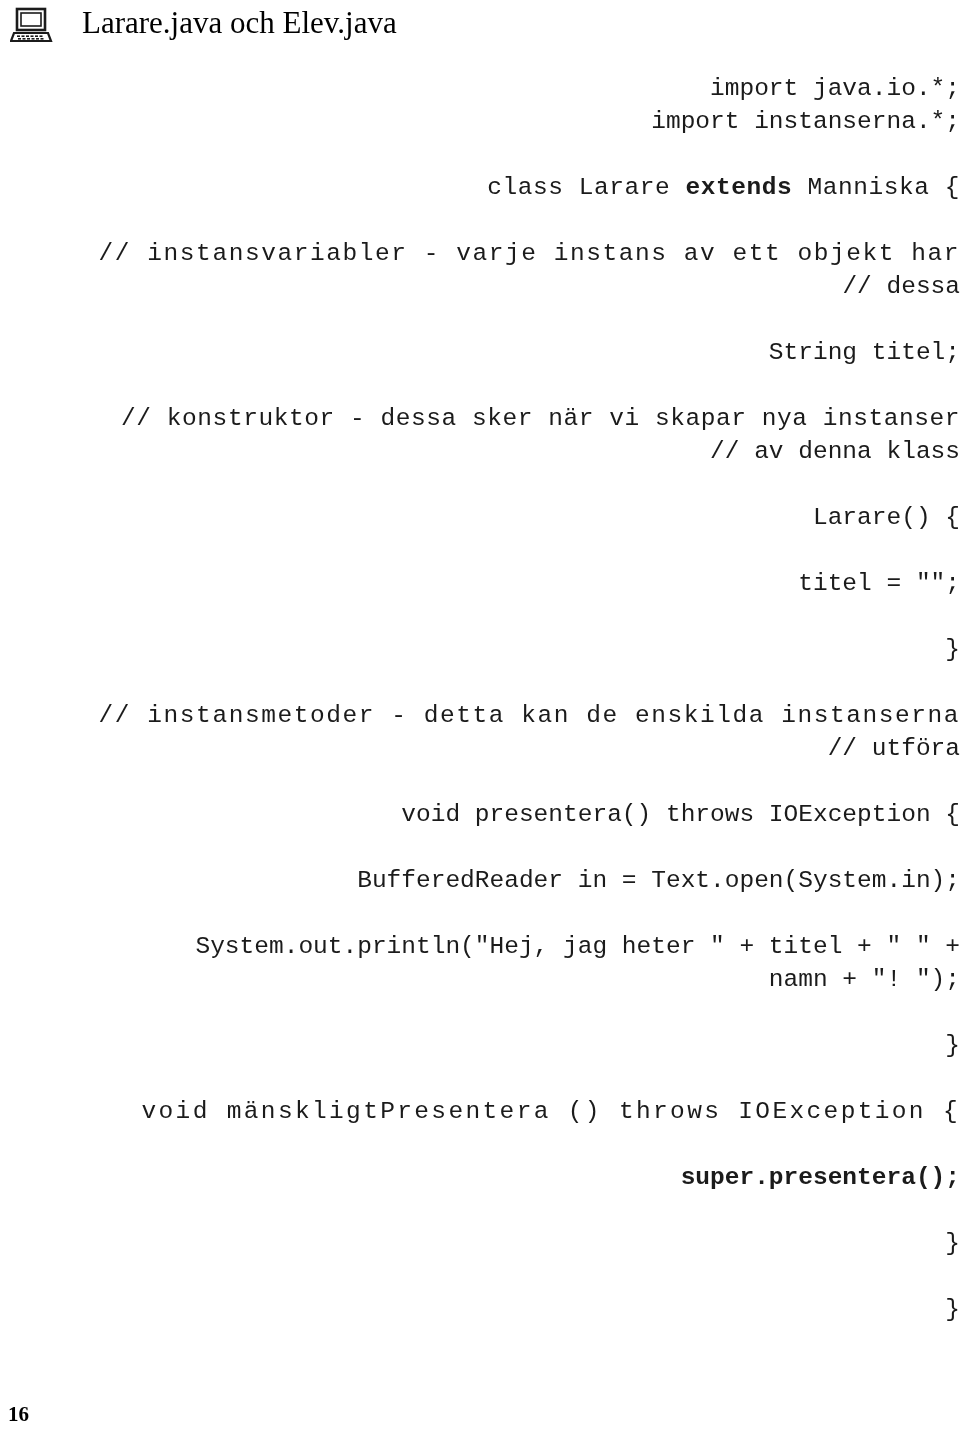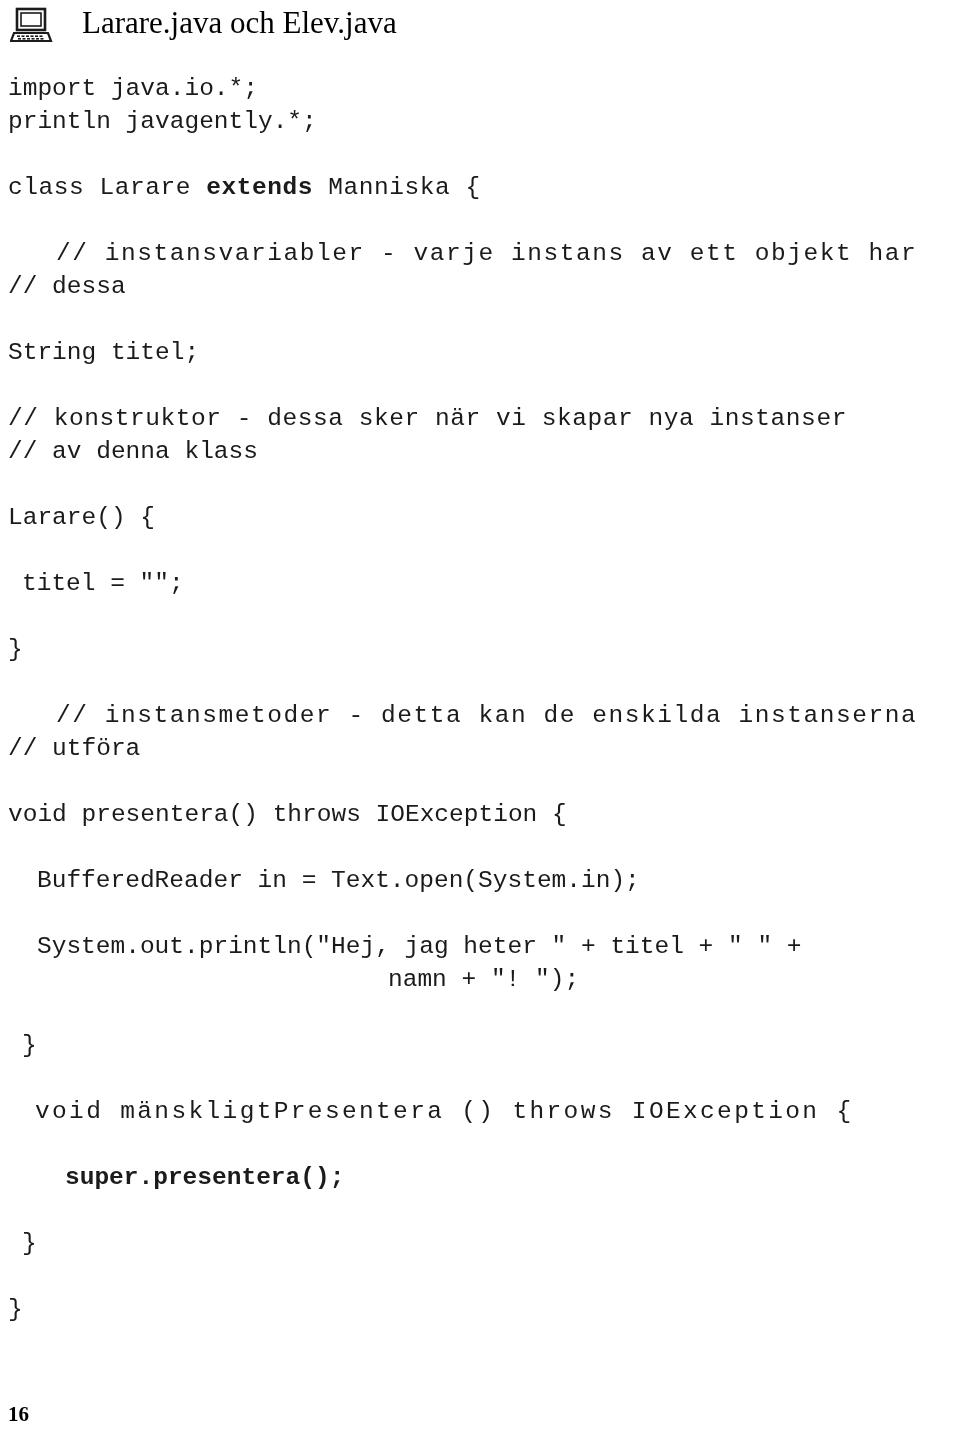--- a/index.html
+++ b/index.html
@@ -8,20 +8,21 @@
     background: #ffffff;
   }
   .page {
     position: relative;
     width: 960px;
     height: 1440px;
     background: #ffffff;
     overflow: hidden;
     font-family: "Liberation Serif", "DejaVu Serif", serif;
     color: #000000;
+    text-align: right;
   }
 
   
   .header {
     position: absolute;
     left: 0;
     top: 0;
     width: 960px;
     height: 58px;
     display: flex;
@@ -122,21 +123,21 @@
         <rect x="21.5" y="32" width="3" height="1.6"></rect>
         <rect x="26" y="32" width="3" height="1.6"></rect>
         <rect x="30.5" y="32" width="3" height="1.6"></rect>
       </g>
     </svg>
     <div class="header-title">Larare.java och Elev.java</div>
   </div>
 
   <div class="code" id="code-block">
       <div class="code-line">import java.io.*;</div>
-      <div class="code-line">println javagently.*;</div>
+      <div class="code-line">import instanserna.*;</div>
       <div class="code-line blank">&nbsp;</div>
       <div class="code-line stretch-d">class Larare <span class="bold">extends</span> Manniska {</div>
       <div class="code-line blank">&nbsp;</div>
       <div class="code-line stretch-c">// instansvariabler - varje instans av ett objekt har</div>
       <div class="code-line">// dessa</div>
       <div class="code-line blank">&nbsp;</div>
       <div class="code-line">String titel;</div>
       <div class="code-line blank">&nbsp;</div>
       <div class="code-line stretch-d">// konstruktor - dessa sker när vi skapar nya instanser</div>
       <div class="code-line">// av denna klass</div>

